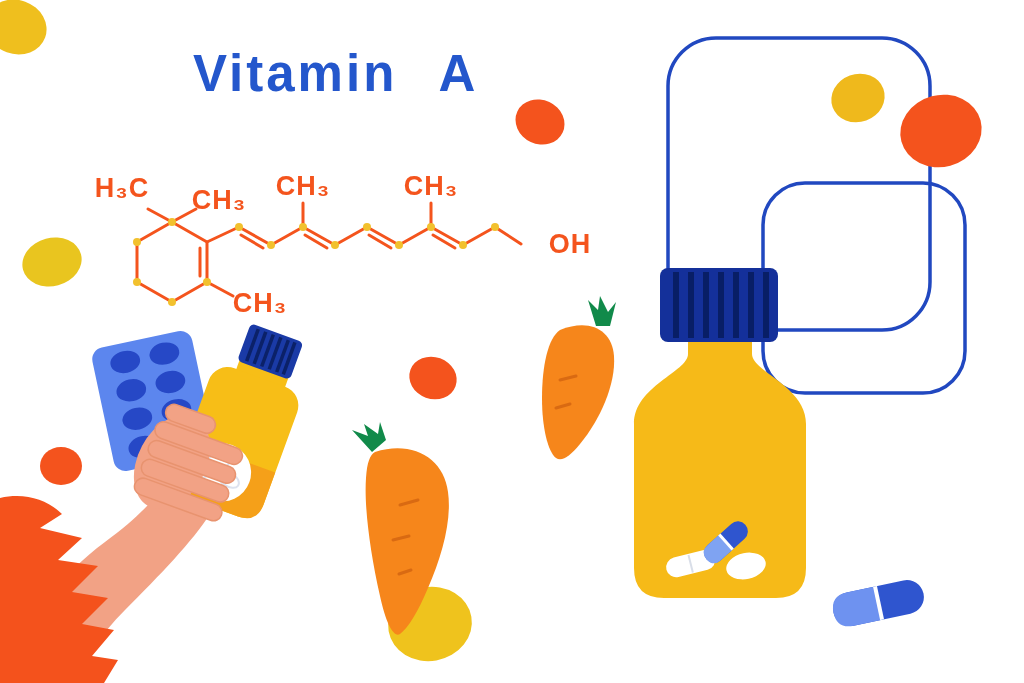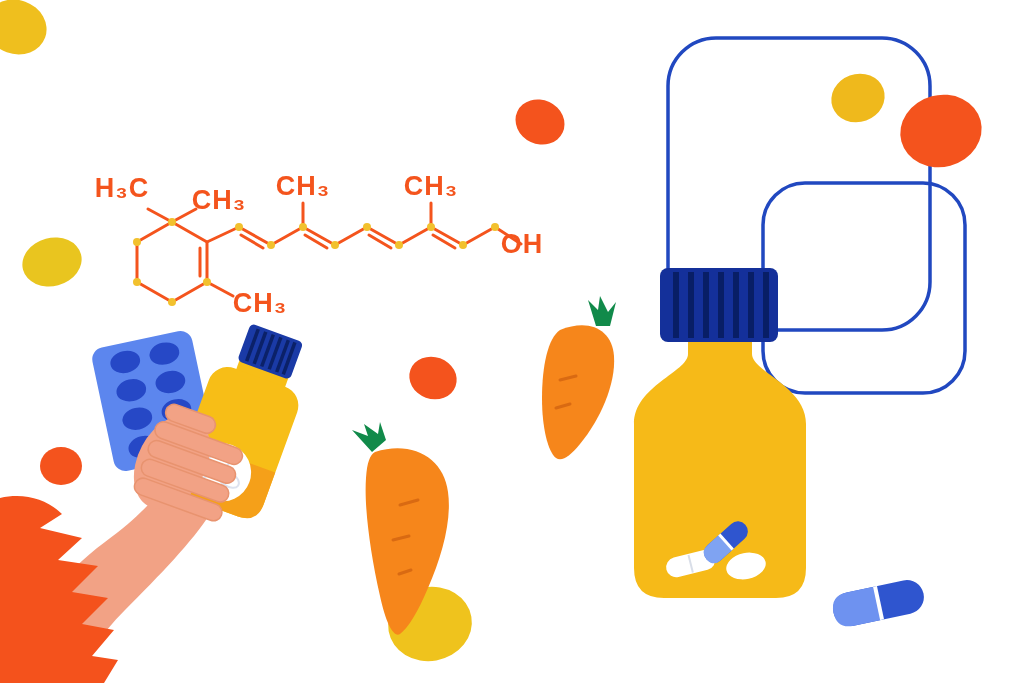--- a/index.html
+++ b/index.html
@@ -172,21 +172,22 @@
         <rect x="-34" y="116" width="92" height="17" rx="8.5"></rect>
         <rect x="-34" y="136" width="92" height="17" rx="8.5"></rect>
         <rect x="-34" y="156" width="92" height="17" rx="8.5"></rect>
         <rect x="-34" y="176" width="92" height="17" rx="8.5"></rect>
       </g>
       <path d="M 0 498 C 25 492 48 500 62 514 L 40 528 L 82 538 L 58 560 L 98 566
                L 72 592 L 108 598 L 82 624 L 114 630 L 92 656 L 118 660 L 104 683 L 0 683 Z" fill="#F4521C"></path>
     </g>
   </svg>
 
+  <div class="txt title">Vitamin A</div>
 
   <div class="txt chem" style="left:122px;top:188px;">H₃C</div>
   <div class="txt chem" style="left:219px;top:200px;">CH₃</div>
   <div class="txt chem" style="left:260px;top:303px;">CH₃</div>
   <div class="txt chem" style="left:303px;top:186px;">CH₃</div>
   <div class="txt chem" style="left:431px;top:186px;">CH₃</div>
-  <div class="txt chem" style="left:522px;top:244px;">OH</div>
+  <div class="txt chem" style="left:570px;top:244px;">OH</div>
 
 </div>
 
 </body></html>

